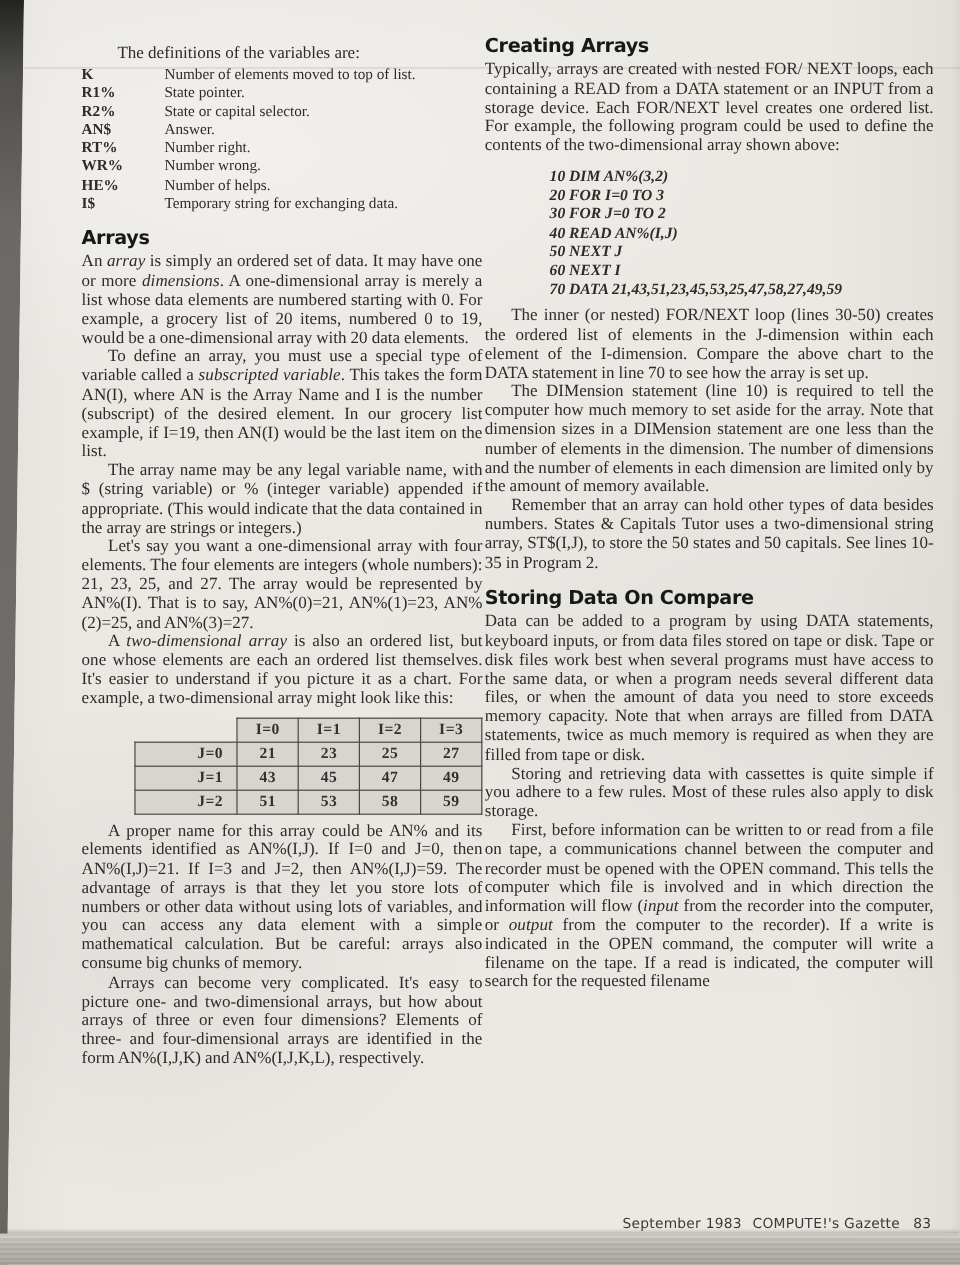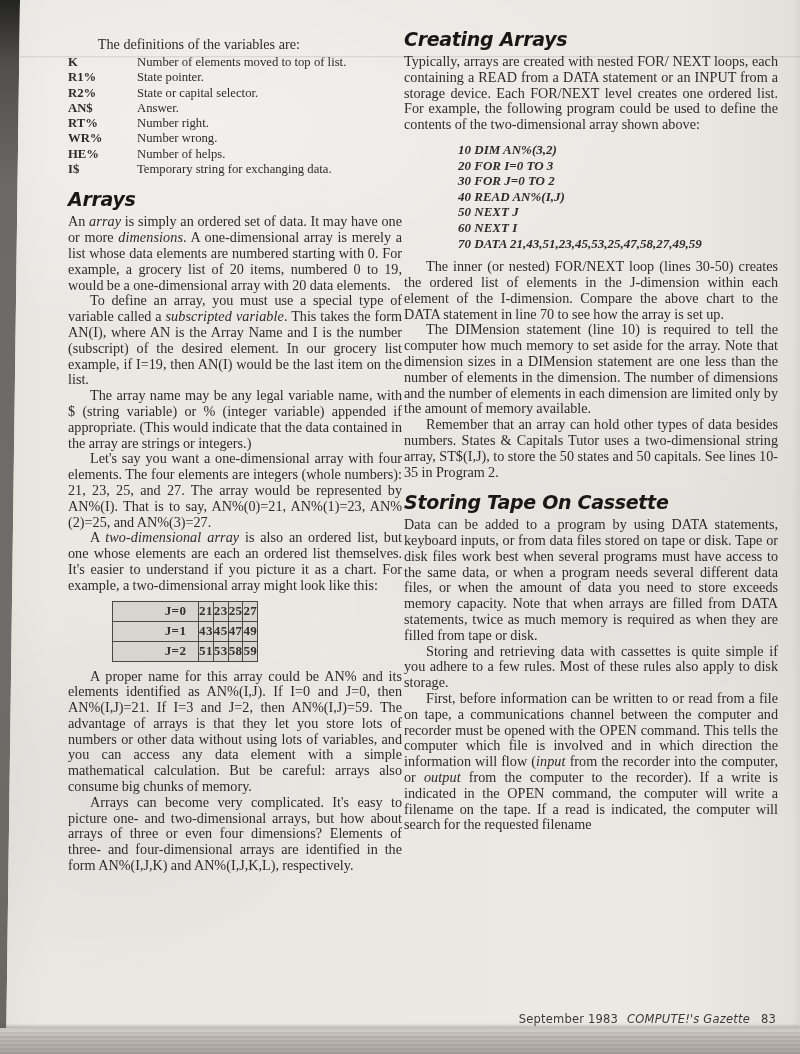--- a/index.html
+++ b/index.html
@@ -35,23 +35,22 @@
   .body{
     margin:0;text-align:justify;
     font-size:14.2px;line-height:15.8px;letter-spacing:0;word-spacing:-0.2px;
     text-indent:1.55em;
   }
   .noindent{text-indent:0;}
   .body i{letter-spacing:.1px;}
 
   h2{
     font-family:"DejaVu Sans",sans-serif;font-weight:800;
-    font-size:19px;letter-spacing:-.3px;color:#181816;
+    font-size:16px;letter-spacing:-.3px;color:#181816;
     margin:11px 0 4px 0;
-    font-style:italic;
   }
   .col-right h2:first-child{margin-top:0;}
 
   .defs-intro{margin:0 0 3px 0;font-size:14.2px;line-height:16px;text-indent:2.1em;}
   .defs{font-size:12.7px;line-height:15.3px;margin-bottom:2px;}
   .def-row{display:grid;grid-template-columns:69px 1fr;}
   .def-name{font-weight:bold;white-space:nowrap;}
   .def-desc{}
 
   .program{margin:9px 0 8px 54px;font-weight:bold;font-size:13px;line-height:15.6px;font-style:italic;}
@@ -65,21 +64,21 @@
   }
   table.array th{width:51px;}
   table.array td.rowlabel{width:45px;padding-left:40px;}
   table.array th.corner{border:none;background:transparent;}
 
   .footer{
     position:absolute;top:1012px;right:24px;z-index:6;
     font-family:"DejaVu Sans",sans-serif;font-size:11.5px;color:#3c3a36;
     letter-spacing:.2px;
   }
-  .footer .mag{font-style:italic;margin-left:9px;}
+  .footer .mag{margin-left:9px;}
   .footer .pn{margin-left:11px;}
 </style>
 </head>
 <body>
 
 <div class="scan">
   <div class="paper">
     <div class="crease"></div>
 
     <div class="col col-left">
@@ -122,20 +121,27 @@
 
       <h2>Arrays</h2>
       <p class="body noindent">An <i>array</i> is simply an ordered set of data. It may have one or more <i>dimensions</i>. A one-dimensional array is merely a list whose data elements are numbered starting with 0. For example, a grocery list of 20 items, numbered 0 to 19, would be a one-dimensional array with 20 data elements.</p>
       <p class="body">To define an array, you must use a special type of variable called a <i>subscripted variable</i>. This takes the form AN(I), where AN is the Array Name and I is the number (subscript) of the desired element. In our grocery list example, if I=19, then AN(I) would be the last item on the list.</p>
       <p class="body">The array name may be any legal variable name, with $ (string variable) or % (integer variable) appended if appropriate. (This would indicate that the data contained in the array are strings or integers.)</p>
       <p class="body">Let's say you want a one-dimensional array with four elements. The four elements are integers (whole numbers): 21, 23, 25, and 27. The array would be represented by AN%(I). That is to say, AN%(0)=21, AN%(1)=23, AN%(2)=25, and AN%(3)=27.</p>
       <p class="body">A <i>two-dimensional array</i> is also an ordered list, but one whose elements are each an ordered list themselves. It's easier to understand if you picture it as a chart. For example, a two-dimensional array might look like this:</p>
 
       <table class="array">
         <tbody>
+            <tr>
+          <th class="corner"></th>
+          <th>I=0</th>
+          <th>I=1</th>
+          <th>I=2</th>
+          <th>I=3</th>
+        </tr>
         <tr>
           <td class="rowlabel">J=0</td>
           <td>21</td>
           <td>23</td>
           <td>25</td>
           <td>27</td>
         </tr>
         <tr>
           <td class="rowlabel">J=1</td>
           <td>43</td>
@@ -168,21 +174,21 @@
         <div class="pline">40 READ AN%(I,J)</div>
         <div class="pline">50 NEXT J</div>
         <div class="pline">60 NEXT I</div>
         <div class="pline">70 DATA 21,43,51,23,45,53,25,47,58,27,49,59</div>
       </div>
 
       <p class="body">The inner (or nested) FOR/NEXT loop (lines 30-50) creates the ordered list of elements in the J-dimension within each element of the I-dimension. Compare the above chart to the DATA statement in line 70 to see how the array is set up.</p>
       <p class="body">The DIMension statement (line 10) is required to tell the computer how much memory to set aside for the array. Note that dimension sizes in a DIMension statement are one less than the number of elements in the dimension. The number of dimensions and the number of elements in each dimension are limited only by the amount of memory available.</p>
       <p class="body">Remember that an array can hold other types of data besides numbers. States &amp; Capitals Tutor uses a two-dimensional string array, ST$(I,J), to store the 50 states and 50 capitals. See lines 10-35 in Program 2.</p>
 
-      <h2>Storing Tape On Cassette</h2>
+      <h2>Storing Data On Compare</h2>
       <p class="body noindent">Data can be added to a program by using DATA statements, keyboard inputs, or from data files stored on tape or disk. Tape or disk files work best when several programs must have access to the same data, or when a program needs several different data files, or when the amount of data you need to store exceeds memory capacity. Note that when arrays are filled from DATA statements, twice as much memory is required as when they are filled from tape or disk.</p>
       <p class="body">Storing and retrieving data with cassettes is quite simple if you adhere to a few rules. Most of these rules also apply to disk storage.</p>
       <p class="body">First, before information can be written to or read from a file on tape, a communications channel between the computer and recorder must be opened with the OPEN command. This tells the computer which file is involved and in which direction the information will flow (<i>input</i> from the recorder into the computer, or <i>output</i> from the computer to the recorder). If a write is indicated in the OPEN command, the computer will write a filename on the tape. If a read is indicated, the computer will search for the requested filename</p>
     </div>
 
     <div class="footer">
       <span>September 1983</span><span class="mag">COMPUTE!'s Gazette</span><span class="pn">83</span>
     </div>
   </div>
 

